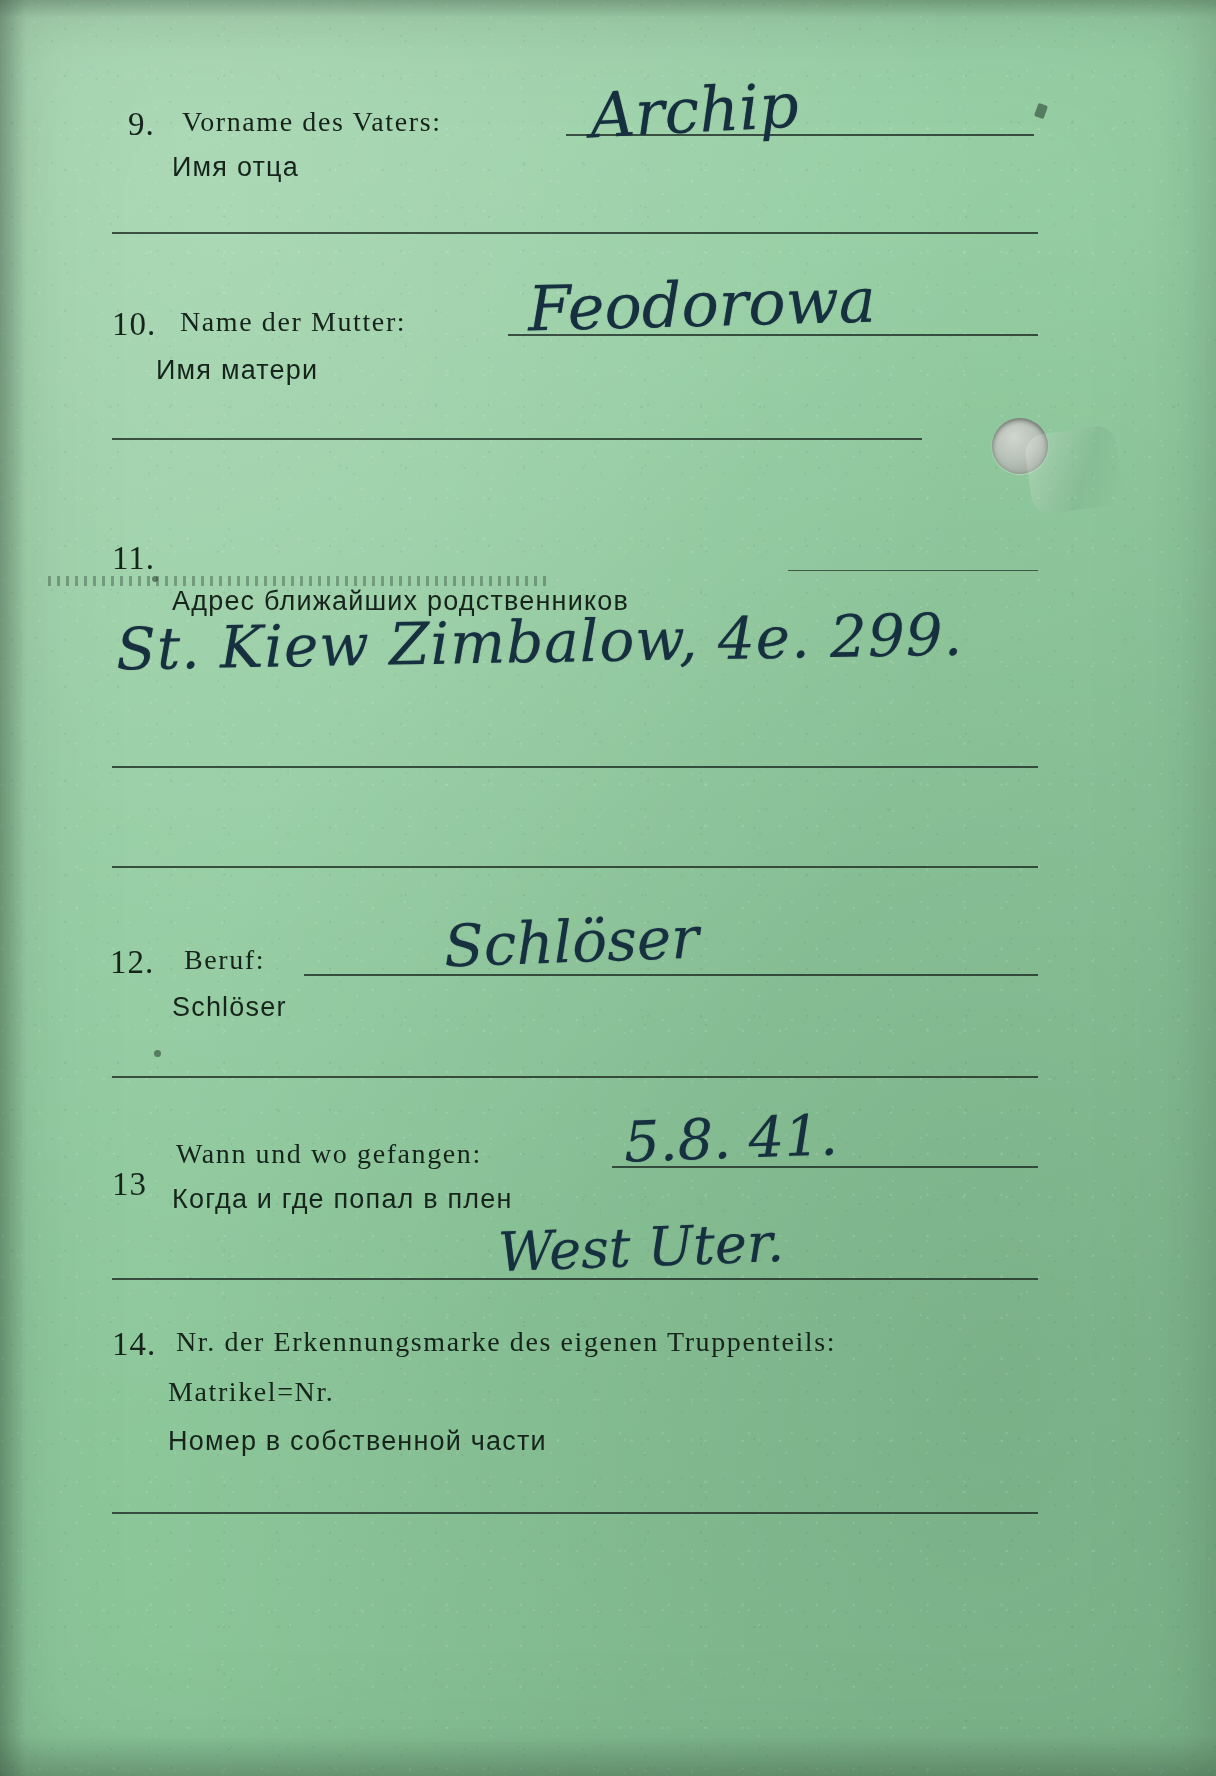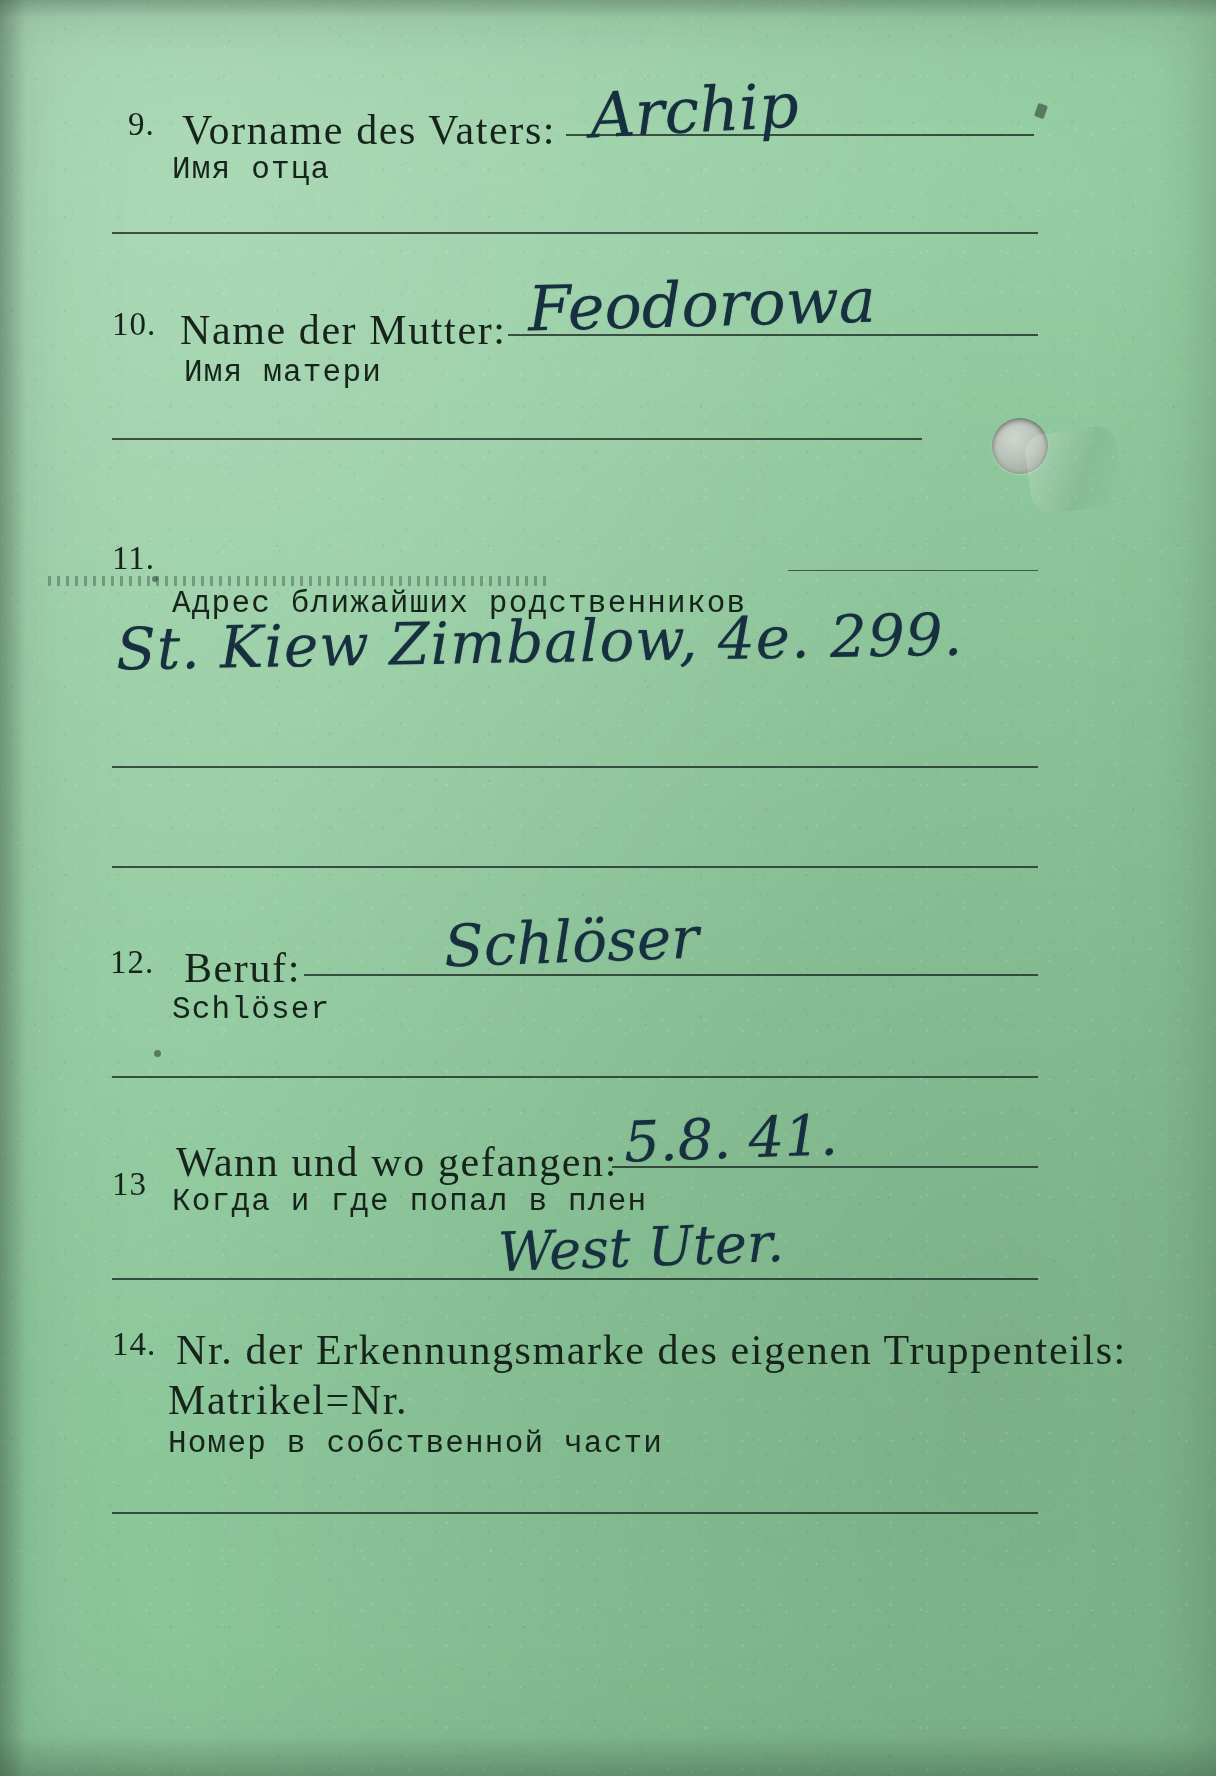--- a/index.html
+++ b/index.html
@@ -86,33 +86,33 @@
   .rule.thin { border-top-width: 1.5px; opacity: 0.7; }
 
   
   .lbl {
     position: absolute;
     white-space: nowrap;
     letter-spacing: 0.6px;
     color: #16241c;
   }
   .de {
-    font-size: 42px;
+    font-size: 28px;
     font-weight: 400;
     letter-spacing: 1.6px;
   }
   .num {
     position: absolute;
     font-size: 33px;
     letter-spacing: 1px;
   }
   .ru {
-    font-size: 31px;
+    font-size: 27px;
     letter-spacing: 1.2px;
-    font-family: Liberation Mono, monospace;
+    font-family: Liberation Sans, sans-serif;
   }
 
   
   .hand {
     position: absolute;
     white-space: nowrap;
     font-family: "DejaVu Serif", serif;
     font-style: italic;
     color: #16303f;
     text-shadow: 0 0 1px rgba(22,48,63,0.5);
@@ -157,21 +157,21 @@
 
   <div class="num lbl de" style="left:128px; top:106px;">9.</div>
   <div class="lbl de" style="left:182px; top:106px;">Vorname des Vaters:</div>
   <div class="lbl ru" style="left:172px; top:152px;">Имя отца</div>
   <div class="rule" style="left:566px; top:134px; width:468px;"></div>
   <div class="hand" style="left:590px; top:74px; font-size:62px; transform: rotate(-3deg);">Archip</div>
   <div class="rule" style="left:112px; top:232px; width:926px;"></div>
 
   <div class="num lbl de" style="left:112px; top:306px;">10.</div>
   <div class="lbl de" style="left:180px; top:306px;">Name der Mutter:</div>
-  <div class="lbl ru" style="left:184px; top:355px;">Имя матери</div>
+  <div class="lbl ru" style="left:156px; top:355px;">Имя матери</div>
   <div class="rule" style="left:508px; top:334px; width:530px;"></div>
   <div class="hand" style="left:528px; top:268px; font-size:62px; transform: rotate(-1.5deg);">Feodorowa</div>
   <div class="rule" style="left:112px; top:438px; width:810px;"></div>
 
   <div class="hole"></div>
   <div class="hole-crease"></div>
   <div class="perf"></div>
 
   <div class="num lbl de" style="left:112px; top:540px;">11.</div>
   <div class="rule thin" style="left:788px; top:570px; width:250px;"></div>

